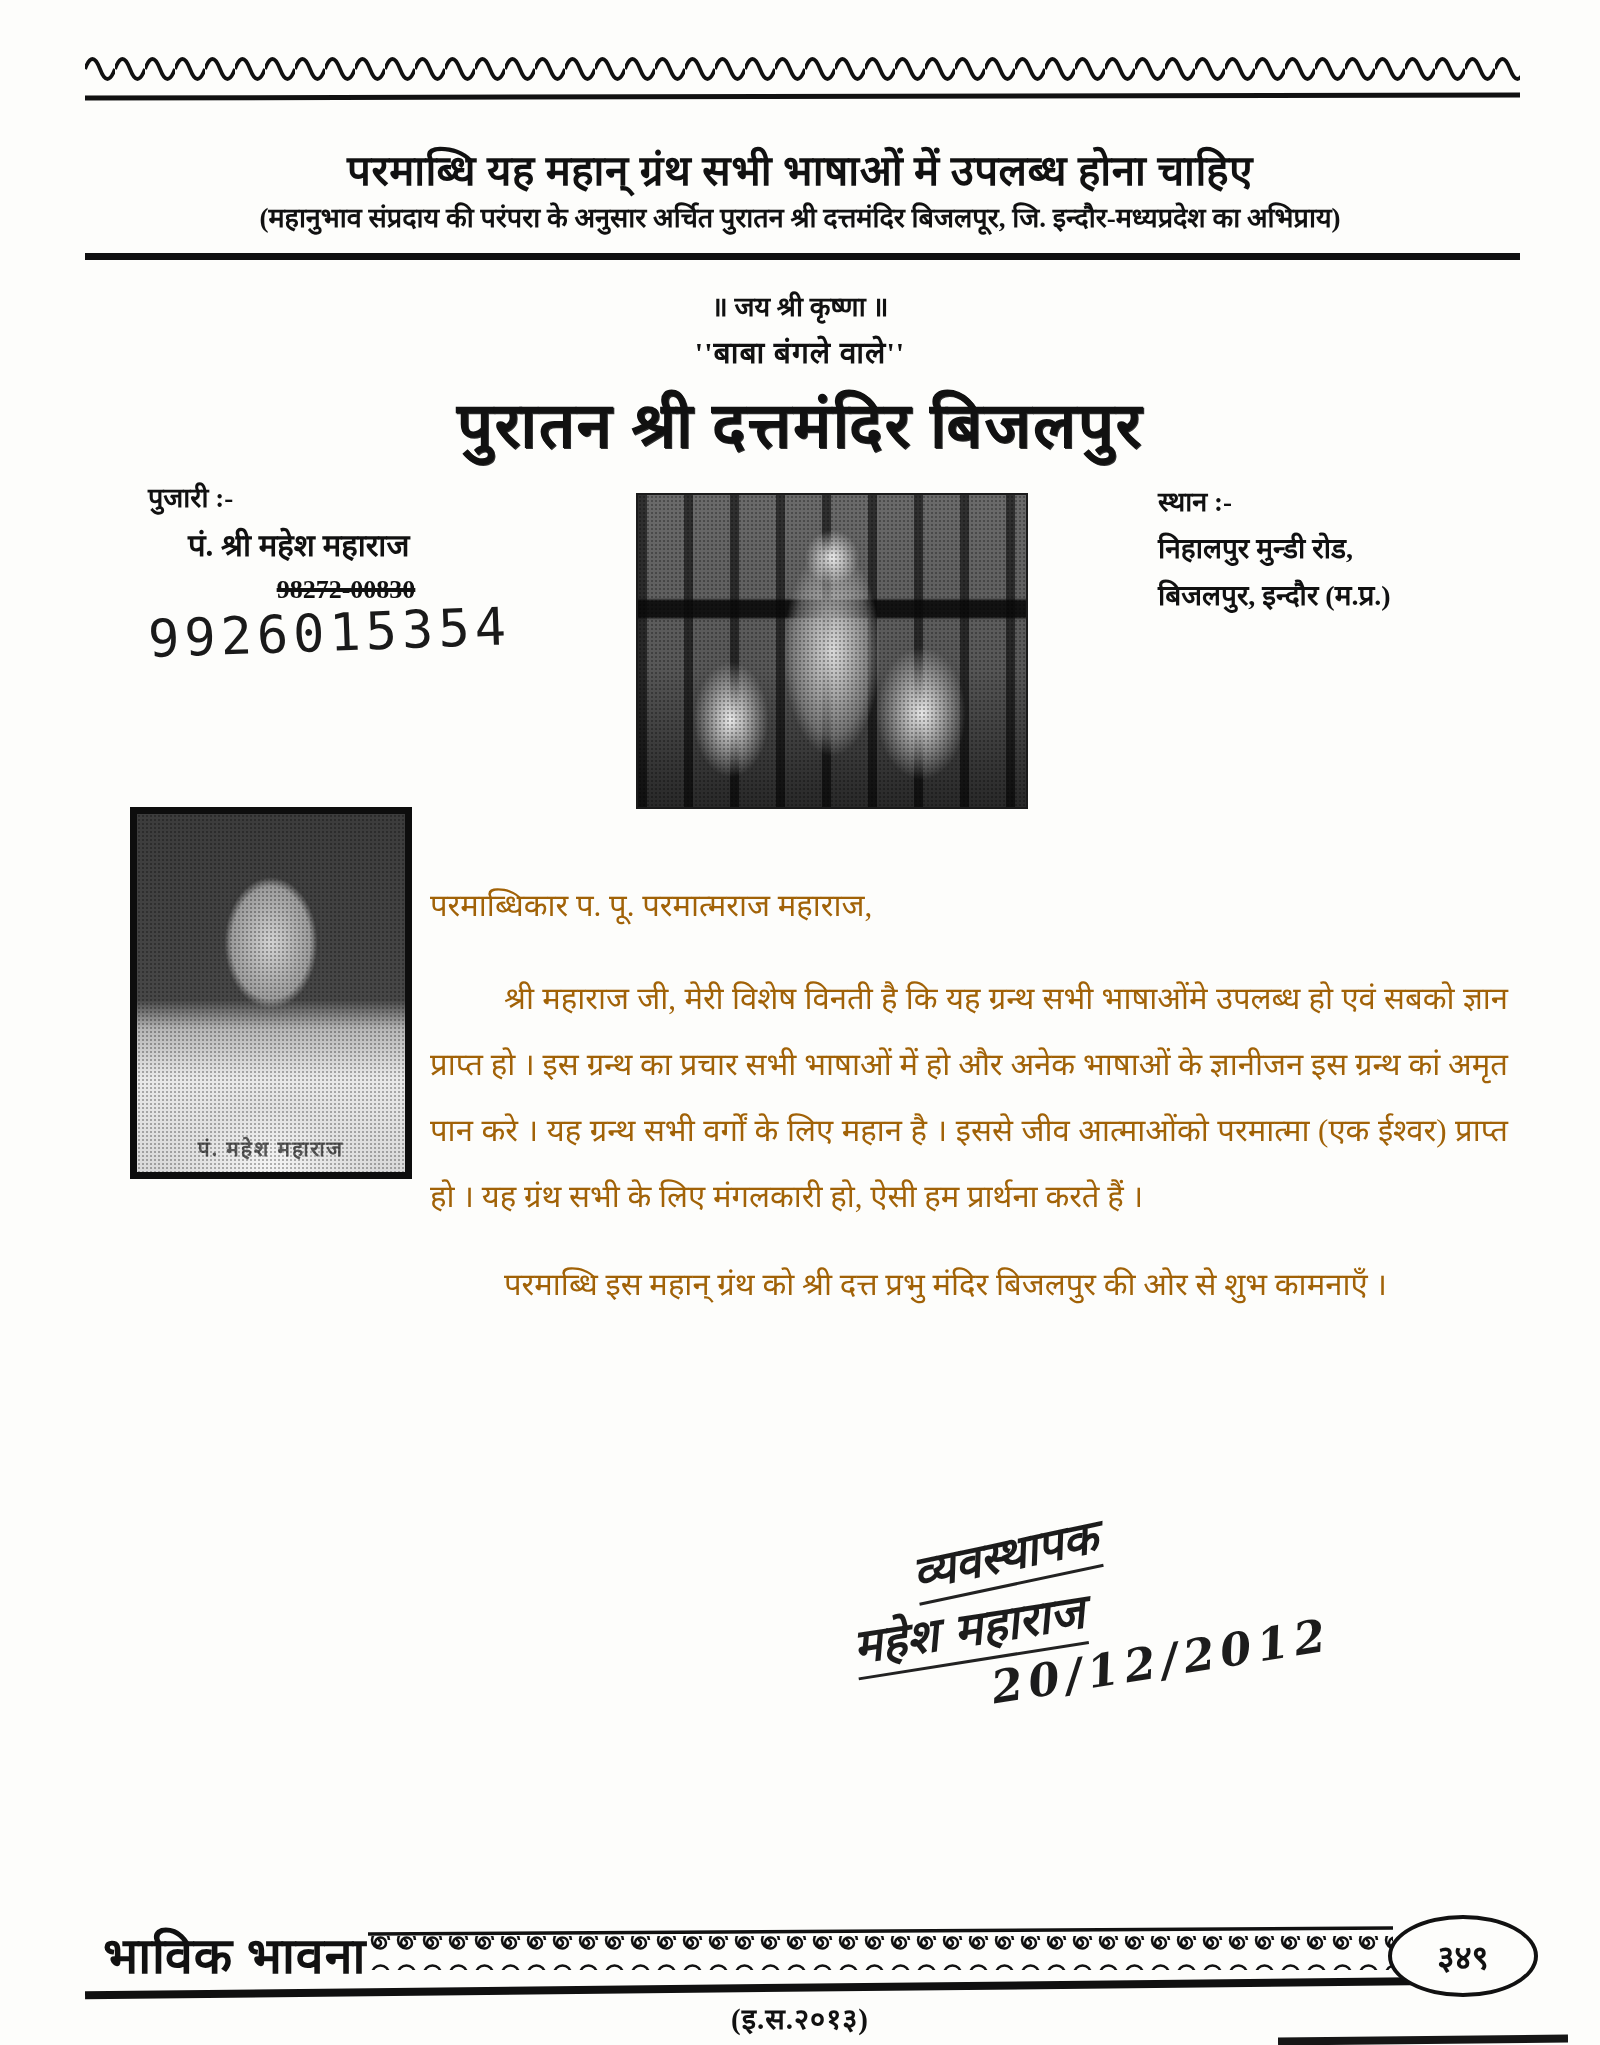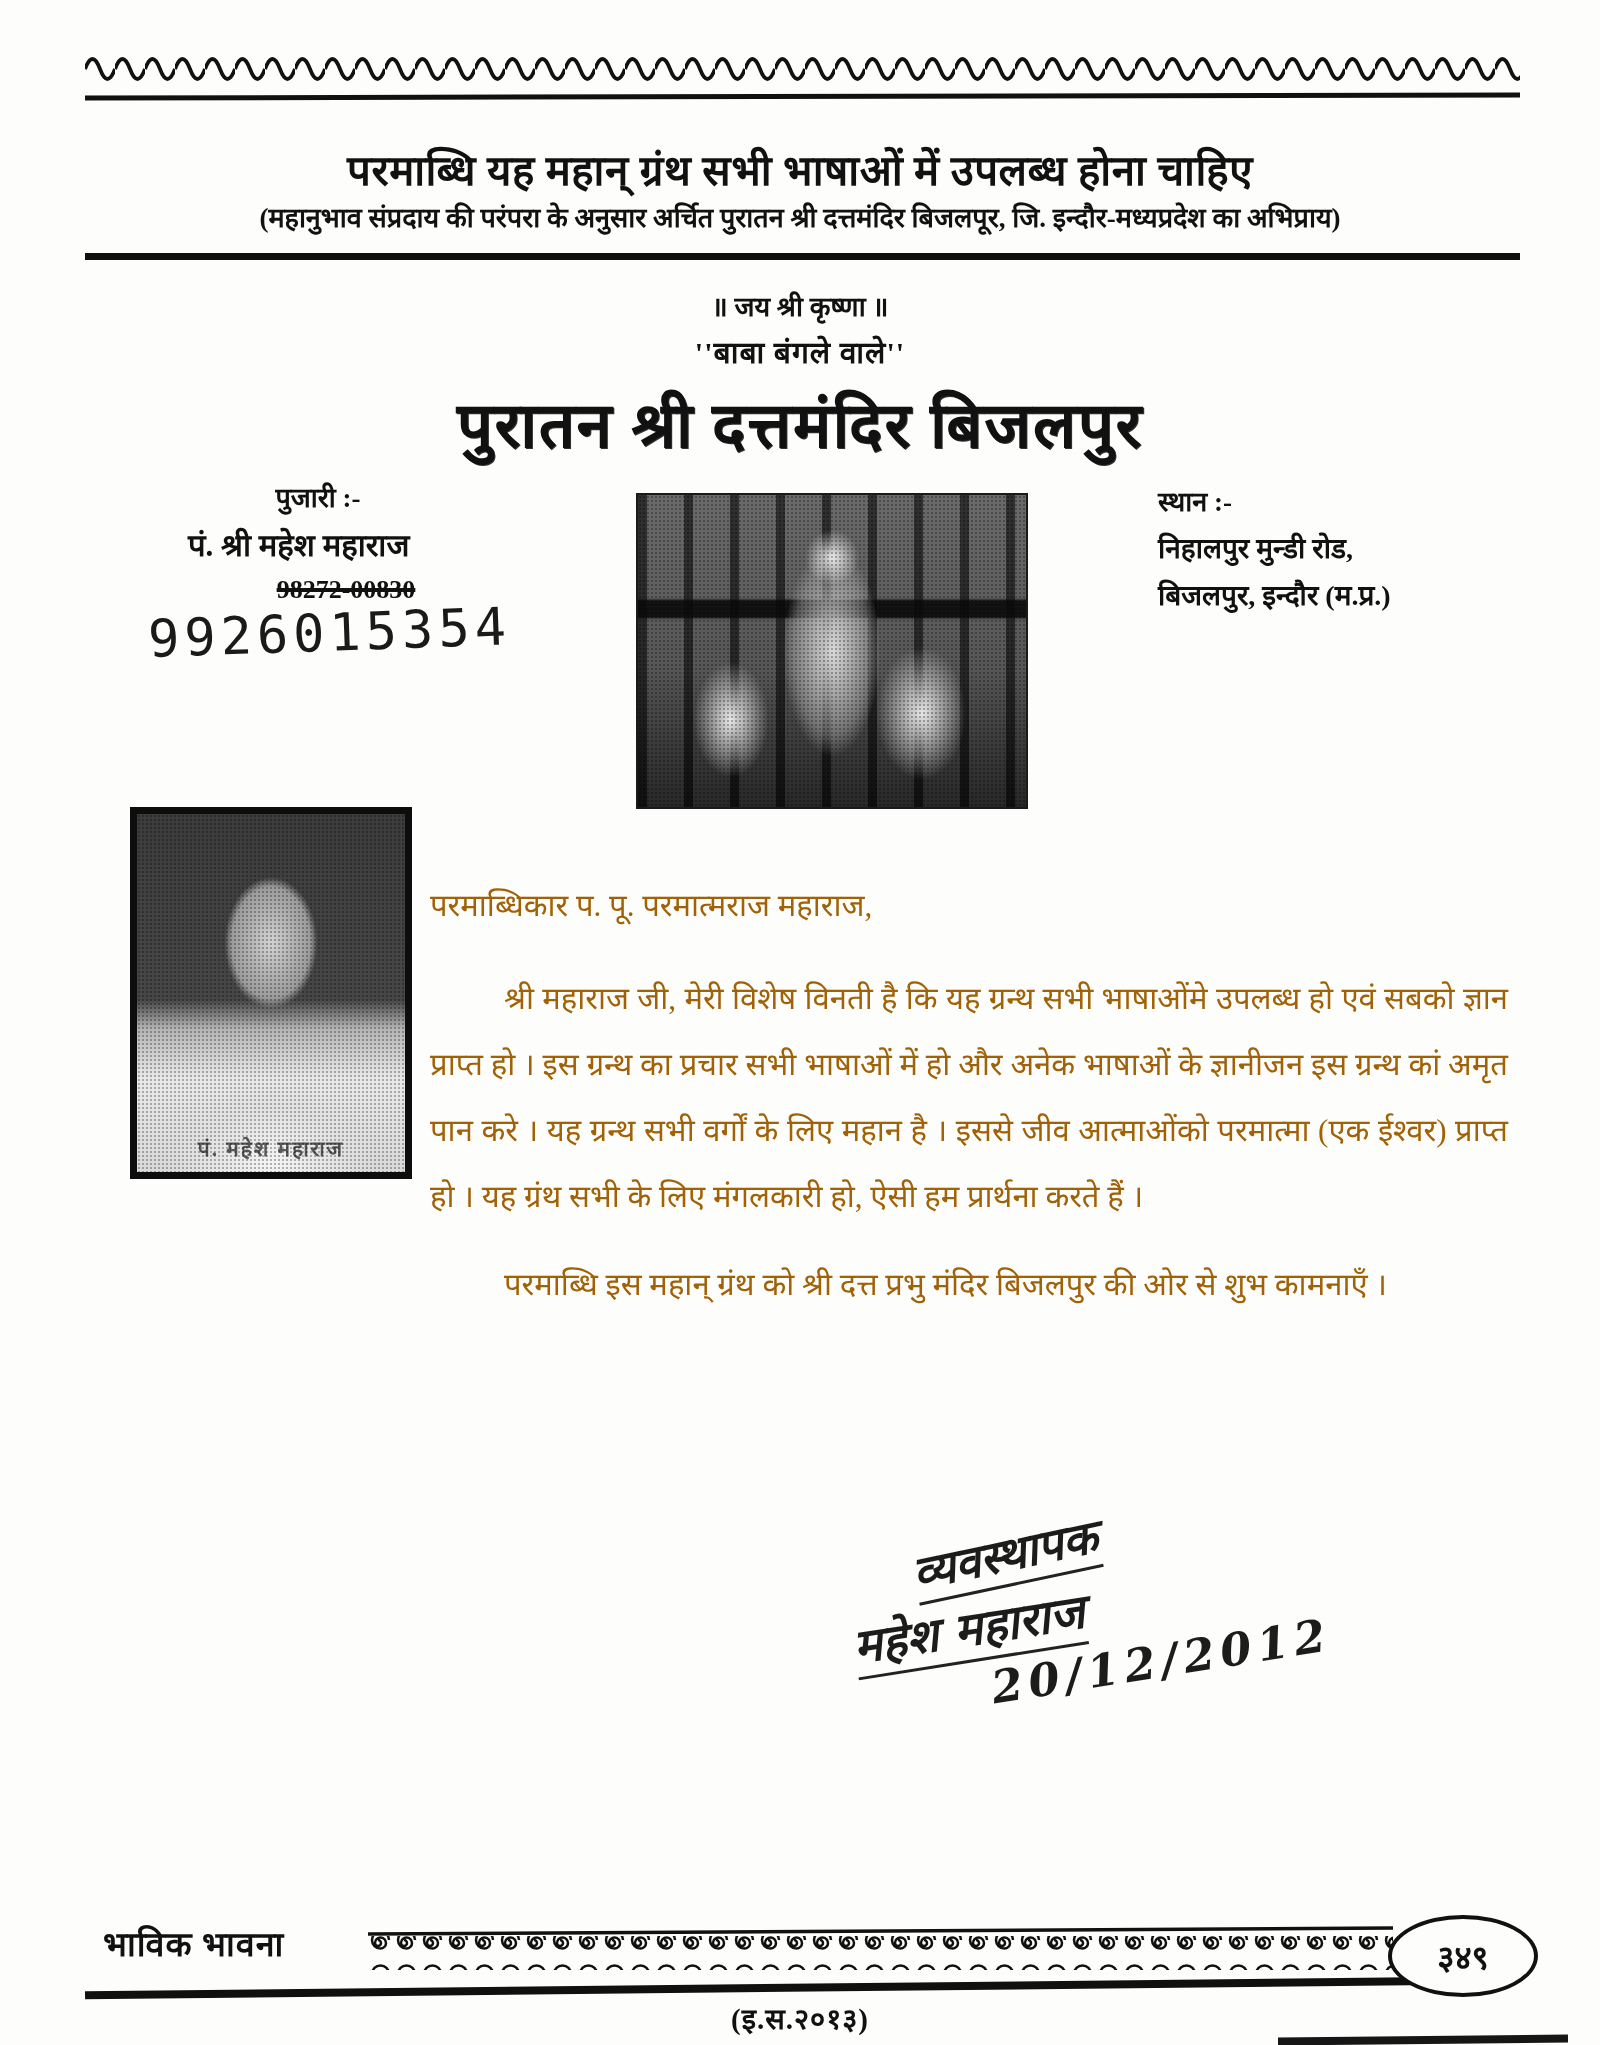--- a/index.html
+++ b/index.html
@@ -15,21 +15,21 @@
   .headline   { top:106px; font-size:42px; font-weight:bold; letter-spacing:.5px;margin-top:34px; }
   .subtitle   { top:198px; font-size:27px; font-weight:bold; }
   .rule-thick { left:85px; top:253px; width:1435px; height:7px; background:#101010; }
   .invocation { top:287px; font-size:27px; font-weight:bold; }
   .epithet    { top:331px; font-size:30px; font-weight:bold; letter-spacing:1px; }
   .main-title { top:380px; font-size:63px; font-weight:bold; letter-spacing:2px;
                 text-shadow:1px 1px 0 #333; }
 
   
   .priest { left:148px; top:478px; width:340px; }
-  .priest-label { font-size:27px; font-weight:bold; text-align:center; }
+  .priest-label { font-size:27px; font-weight:bold; }
   .priest-name  { font-size:31px; font-weight:bold; margin-top:8px;margin-left:40px; }
   .priest-old-phone { font-size:26px; font-weight:bold; margin-top:10px; margin-left:56px;
                       text-decoration:line-through; text-decoration-thickness:4px;text-align:center; }
   .priest-phone { font-size:52px; margin-top:4px; letter-spacing:5px; color:#1a1a1a;
                   font-family:"DejaVu Sans Mono",monospace; transform:rotate(-2deg);
                   transform-origin:left center; }
 
   
   .location { left:1158px; top:482px; width:370px; text-align:left; }
   .location-label { font-size:27px; font-weight:bold; }
@@ -81,21 +81,21 @@
                font-family:"DejaVu Serif",serif; font-style:italic; font-weight:bold;
                color:#1c1c1c; }
   .sig-1 { font-size:46px; margin-left:70px; display:inline-block;
            border-bottom:3px solid #222; transform:rotate(-3deg); }
   .sig-2 { font-size:47px; margin-top:2px; display:block; }
   .sig-2 span { display:inline-block; border-bottom:3px solid #222; }
   .sig-date { font-size:45px; margin-left:130px; margin-top:2px; display:inline-block;
               letter-spacing:6px; }
 
   
-  .footer-title { left:103px; top:1920px; font-size:34px; font-weight:bold; letter-spacing:1px; }
+  .footer-title { left:103px; top:1920px; font-size:50px; font-weight:bold; letter-spacing:1px; }
   .footer-band  { left:368px; top:1924px; }
   .footer-line  { left:85px; top:1984px; width:1372px; height:8px; background:#101010;
                   transform:rotate(-.6deg); }
   .page-badge { left:1388px; top:1915px; width:150px; height:82px; background:#fdfdfb;
                 border:4px solid #111; border-radius:50%;
                 display:flex; align-items:center; justify-content:center;
                 font-size:33px; font-weight:bold; }
   .edition-year { top:1998px; font-size:29px; font-weight:bold; letter-spacing:1px; }
   .bottom-mark { left:1278px; top:2036px; width:290px; height:8px; background:#161616;
                  transform:rotate(-.6deg); }

